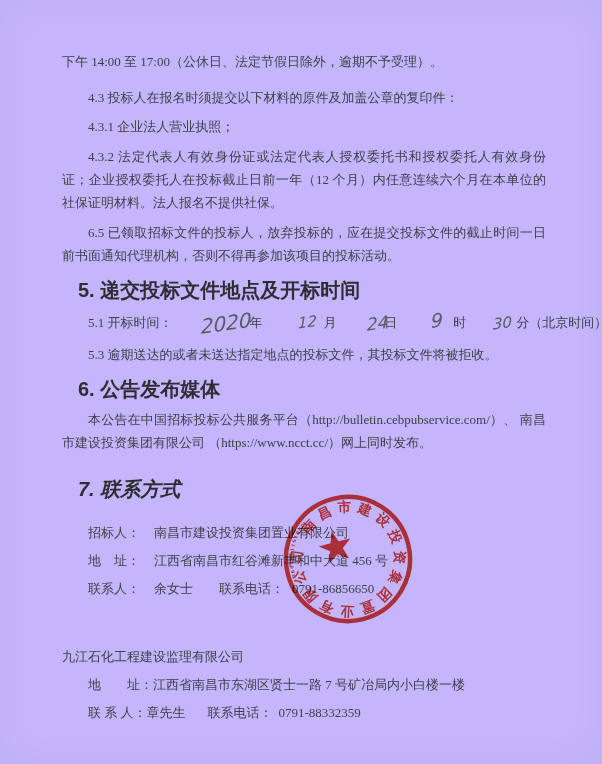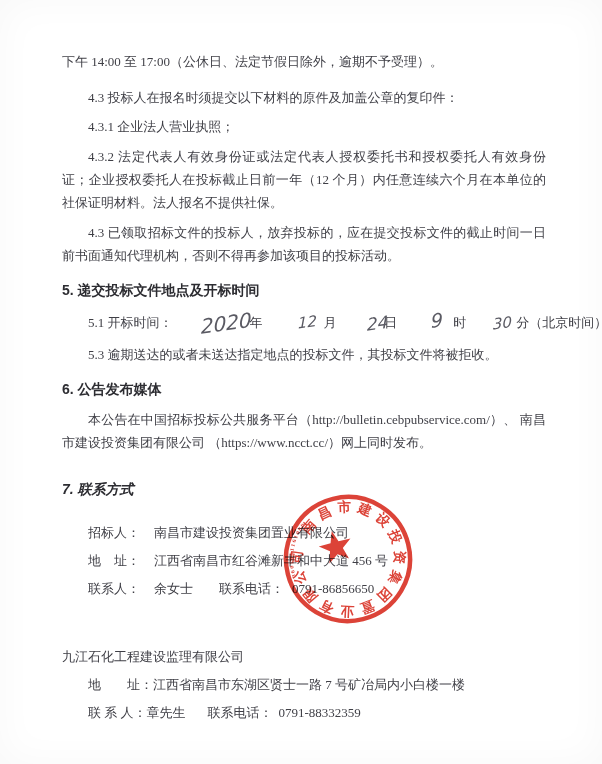--- a/index.html
+++ b/index.html
@@ -1,43 +1,44 @@
 <!DOCTYPE html>
 <html><head>
 <meta charset="utf-8">
 <style>
   html,body{margin:0;padding:0;background:#e8e8e8;}
   .page{
     position:relative;
     width:602px;height:764px;
     margin:0 auto;
-    background:#ffffff;
+    background:#c4b5fd;
     overflow:hidden;
     font-family:"Liberation Serif","DejaVu Serif",serif;
     color:#3f3f46;
     box-shadow:inset 0 0 40px rgba(0,0,0,0.03);
   }
   .content{
     position:absolute;
     left:62px;top:50px;right:56px;
     font-size:13px;
     line-height:23px;
     text-align:justify;
   }
   p{margin:0;}
   .indent{text-indent:2em;}
   .para{margin-top:7px;}
   .sec-heading{
     font-family:"Liberation Sans","DejaVu Sans",sans-serif;
     font-weight:bold;
-    font-size:14px;
+    font-size:20px;
     color:#2d2d32;
     margin-top:12px;
     text-align:left;
     text-indent:0;
+    margin-left:16px;
   }
   .sec-heading.big-gap{margin-top:24px;font-style:italic;}
   
   .open-time-line{margin-top:8px;white-space:nowrap;text-align:left;}
   .hw{
     display:inline-block;
     font-family:"DejaVu Sans",sans-serif;
     font-style:italic;
     color:#5a5a63;
     line-height:1;
@@ -78,21 +79,21 @@
   <div class="content">
 
     <p>下午 14:00 至 17:00（公休日、法定节假日除外，逾期不予受理）。</p>
 
     <p class="indent" style="margin-top:13px">4.3  投标人在报名时须提交以下材料的原件及加盖公章的复印件：</p>
 
     <p class="indent" style="margin-top:6px">4.3.1  企业法人营业执照；</p>
 
     <p class="indent para">4.3.2 法定代表人有效身份证或法定代表人授权委托书和授权委托人有效身份证；企业授权委托人在投标截止日前一年（12 个月）内任意连续六个月在本单位的社保证明材料。法人报名不提供社保。</p>
 
-    <p class="indent para">4.3  已领取招标文件的投标人，放弃投标的，应在提交投标文件的截止时间一日前书面通知代理机构，否则不得再参加该项目的投标活动。</p>
+    <p class="indent para">6.5  已领取招标文件的投标人，放弃投标的，应在提交投标文件的截止时间一日前书面通知代理机构，否则不得再参加该项目的投标活动。</p>
 
     <p class="sec-heading">5. 递交投标文件地点及开标时间</p>
 
     <p class="indent open-time-line">
       <span>5.1  开标时间：</span><span class="hw hw-year">2020</span><span>年</span><span class="hw hw-month">12</span><span>月</span><span class="hw hw-day">24</span><span>日</span><span class="hw hw-hour">9</span><span>时</span><span class="hw hw-minute">30</span><span>分（北京时间）。</span>
     </p>
 
 
     <p class="indent para" style="margin-top:9px">5.3 逾期送达的或者未送达指定地点的投标文件，其投标文件将被拒收。</p>
 

